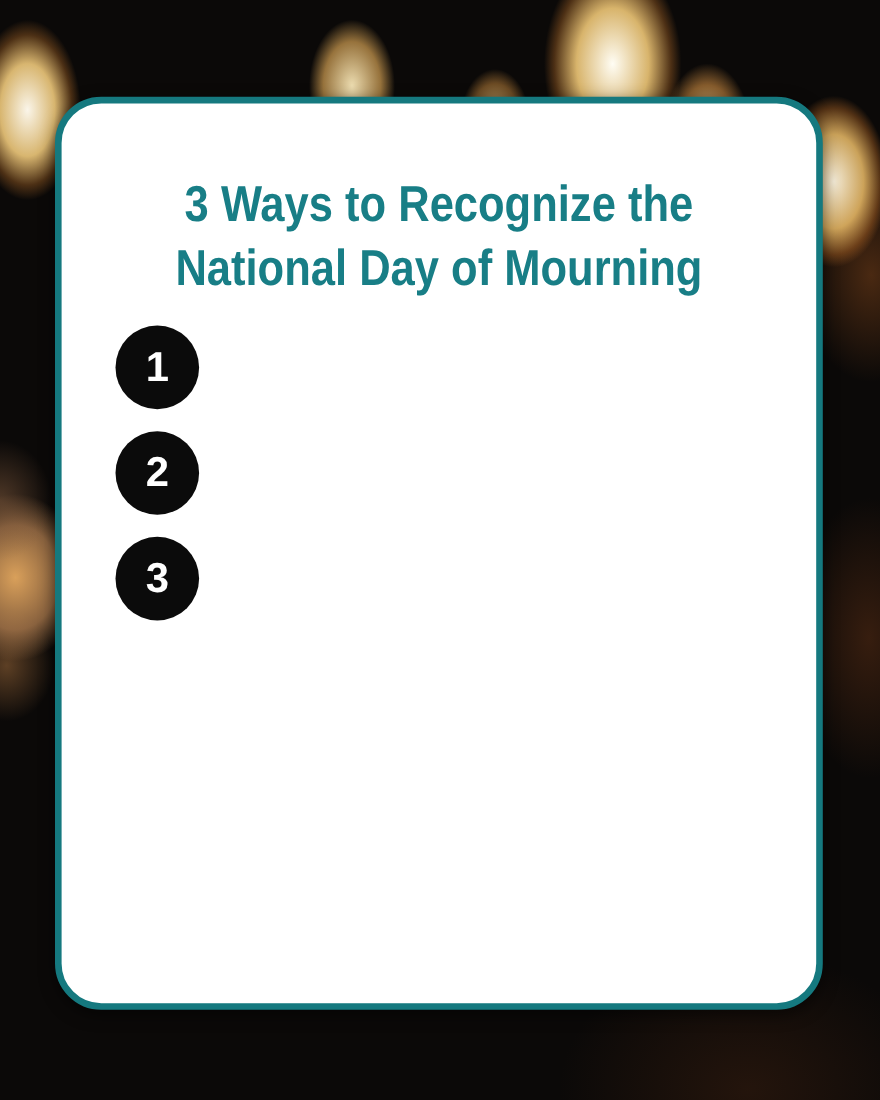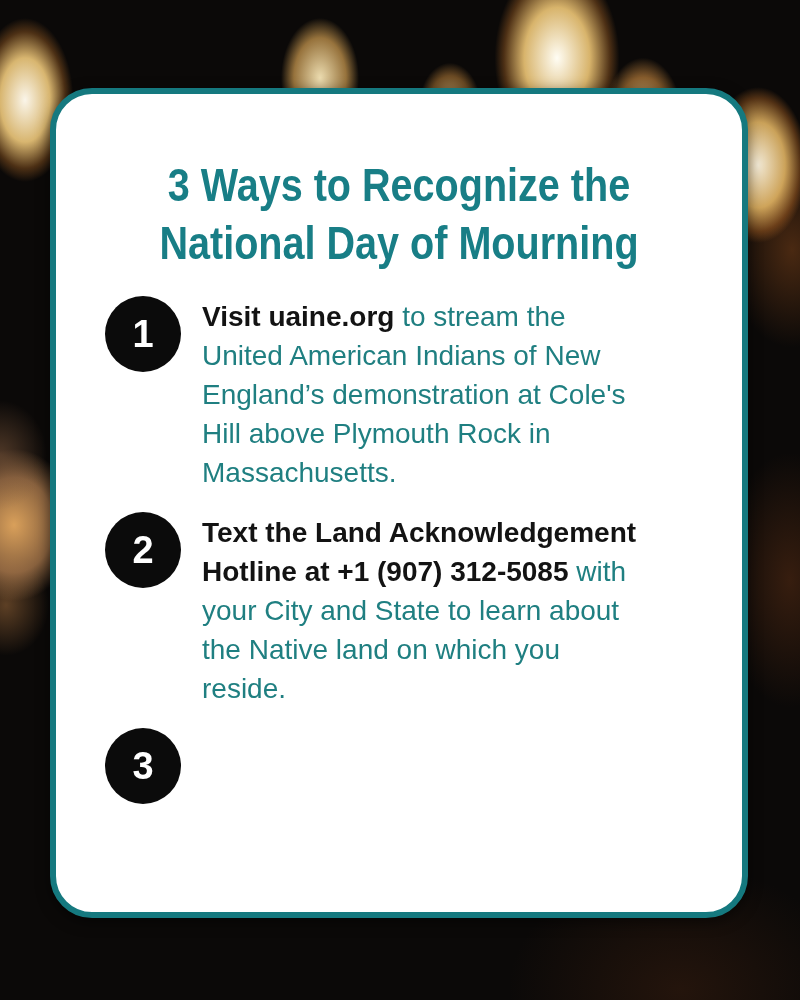--- a/index.html
+++ b/index.html
@@ -113,28 +113,26 @@
     <h1 class="title">
       <span class="title-line">3 Ways to Recognize the</span>
       <span class="title-line">National Day of Mourning</span>
     </h1>
 
     <ol class="list">
       <li class="item">
         <div class="badge">
           <span class="badge-num">1</span>
         </div>
-        <p class="item-text"><span class="seg-bold">Visit uaine.org</span><span class="seg-teal"> to stream the United American Indians of New England’s demonstration at Cole's Hill above Plymouth Rock in Massachusetts.</span></p>
       </li>
 
       <li class="item">
         <div class="badge">
           <span class="badge-num">2</span>
         </div>
-        <p class="item-text"><span class="seg-bold">Text the Land Acknowledgement Hotline at +1 (907) 312-5085</span><span class="seg-teal"> with your City and State to learn about the Native land on which you reside.</span></p>
       </li>
 
       <li class="item">
         <div class="badge">
           <span class="badge-num">3</span>
         </div>
       </li>
     </ol>
   </div>
 </div>

